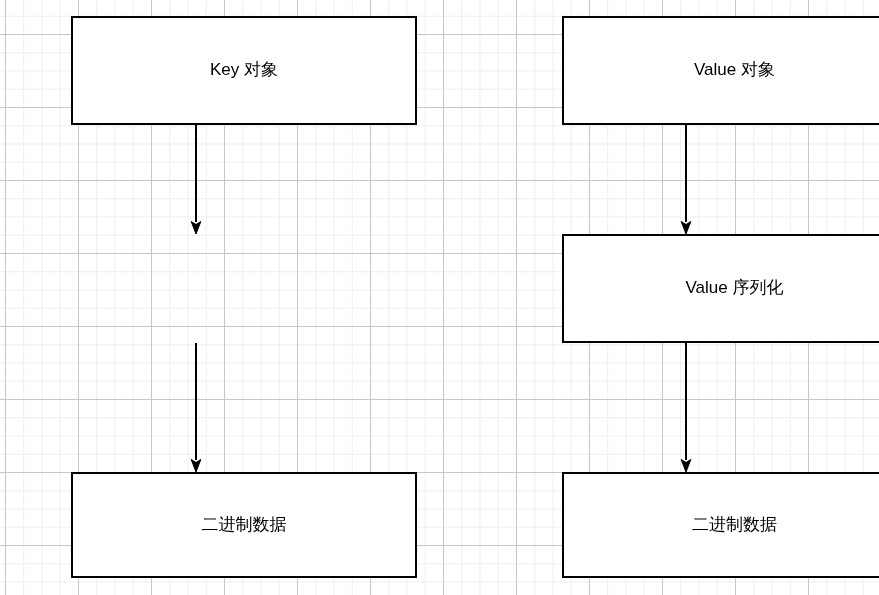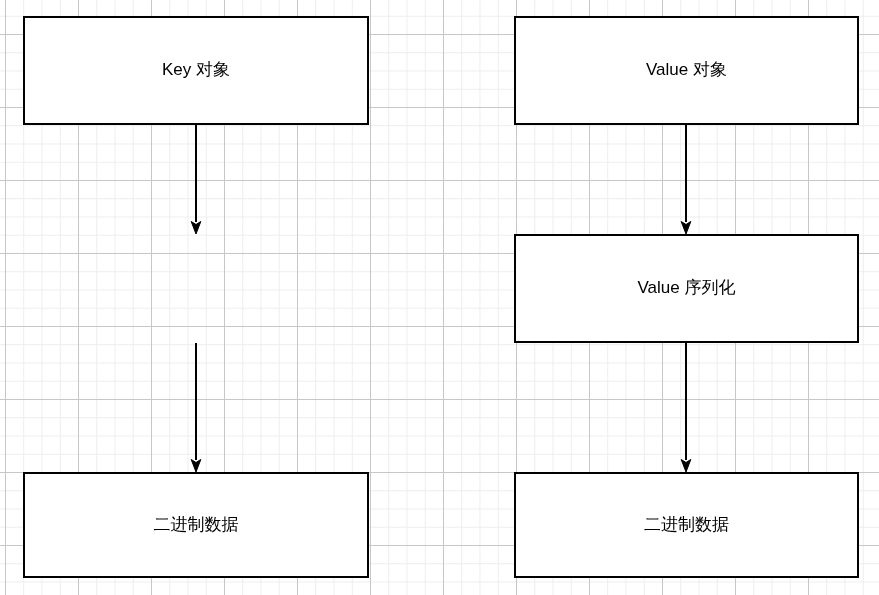--- a/index.html
+++ b/index.html
@@ -26,20 +26,21 @@
   }
 
   .node {
     position: absolute;
     box-sizing: border-box;
     background: var(--node-fill, #ffffff);
     border: 2px solid var(--node-border, #000000);
     display: flex;
     align-items: center;
     justify-content: center;
+    margin-left: 48px;
   }
 
   .node .label {
     color: var(--node-text, #000000);
     font-size: 17px;
     line-height: 1.2;
     white-space: nowrap;
     text-align: center;
   }
 

